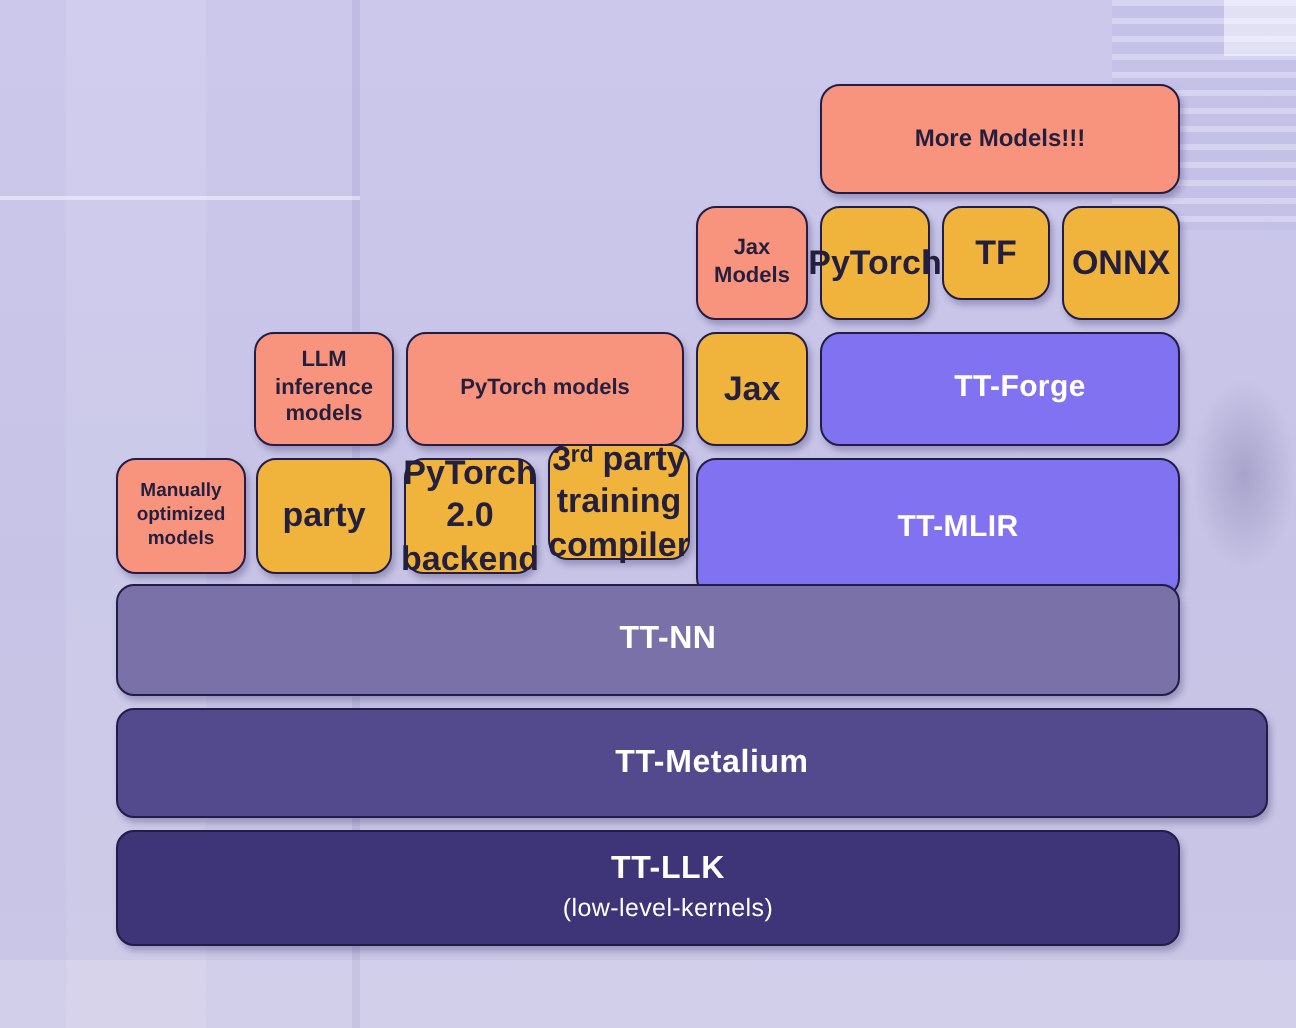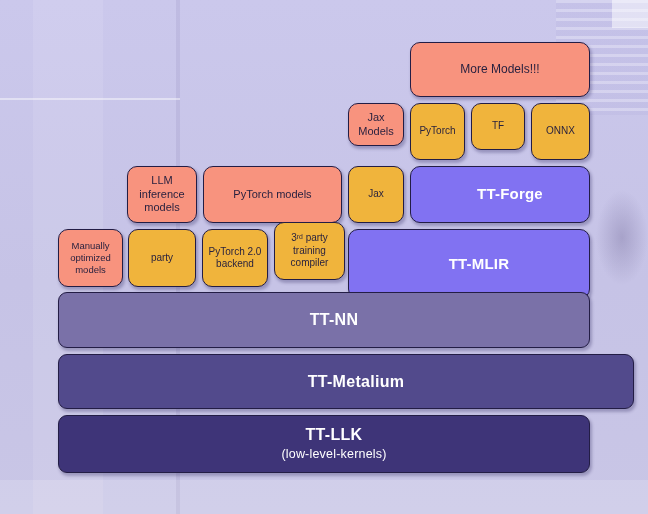--- a/index.html
+++ b/index.html
@@ -14,22 +14,22 @@
   .box{
     position:absolute;box-sizing:border-box;
     border:1.6px solid var(--border,#231d45);
     border-radius:10px;
     display:flex;flex-direction:column;align-items:center;justify-content:center;
     text-align:center;
     box-shadow:1.5px 2.5px 3px rgba(43,37,92,.30);
     line-height:1.25;
     padding-left:20px;
   }
-  .salmon{background:var(--salmon,#F8937E);color:var(--text_dark,#251F3E);font-weight:normal;font-size:11px}
-  .gold{background:var(--gold,#F0B43C);color:var(--text_dark,#251F3E);font-weight:normal;font-size:10px}
+  .salmon{background:var(--salmon,#F8937E);color:var(--text_dark,#251F3E);font-weight:bold;font-size:11px}
+  .gold{background:var(--gold,#F0B43C);color:var(--text_dark,#251F3E);font-weight:bold;font-size:17px}
   .accent{background:var(--accent,#8172F2);color:#ffffff;font-weight:bold;font-size:15px;letter-spacing:.2px}
   .layer{color:#ffffff;font-weight:bold;font-size:16px;letter-spacing:.3px;border-radius:9px}
   .layer-nn{background:var(--nn,#7A71A8)}
   .layer-metalium{background:var(--metalium,#524A8C)}
   .layer-llk{background:var(--llk,#3E3478)}
   .tiny{font-size:9.5px}
   .sub{font-weight:normal;font-size:12.5px;letter-spacing:.2px;margin-top:2px}
   .pad{padding:2px 4px}
 </style>
 </head>
@@ -42,21 +42,21 @@
   <div class="bgdecor" style="left:0;top:98px;width:180px;height:2px;background:rgba(255,255,255,.45)"></div>
   <div class="bgdecor" style="left:556px;top:0;width:92px;height:115px;background:repeating-linear-gradient(180deg,rgba(255,255,255,.22) 0 3px,rgba(170,165,215,.18) 3px 9px)"></div>
   <div class="bgdecor" style="left:612px;top:0;width:36px;height:28px;background:rgba(255,255,255,.5)"></div>
   <div class="bgdecor" style="left:596px;top:190px;width:52px;height:95px;background:radial-gradient(closest-side,rgba(86,76,126,.28),rgba(86,76,126,0))"></div>
   <div class="bgdecor" style="left:0;top:480px;width:648px;height:34px;background:rgba(255,255,255,.16)"></div>
 
   <div class="box salmon pad" style="left:410px;top:42px;width:180px;height:55px;font-size:12px">
     <span>More Models!!!</span>
   </div>
 
-  <div class="box salmon pad" style="left:348px;top:103px;width:56px;height:43px">
+  <div class="box salmon pad" style="left:348px;top:103px;width:56px;height:57px">
     <span>Jax Models</span>
   </div>
   <div class="box gold pad" style="left:410px;top:103px;width:55px;height:57px">
     <span>PyTorch</span>
   </div>
   <div class="box gold pad" style="left:471px;top:103px;width:54px;height:47px">
     <span>TF</span>
   </div>
   <div class="box gold pad" style="left:531px;top:103px;width:59px;height:57px">
     <span>ONNX</span>

